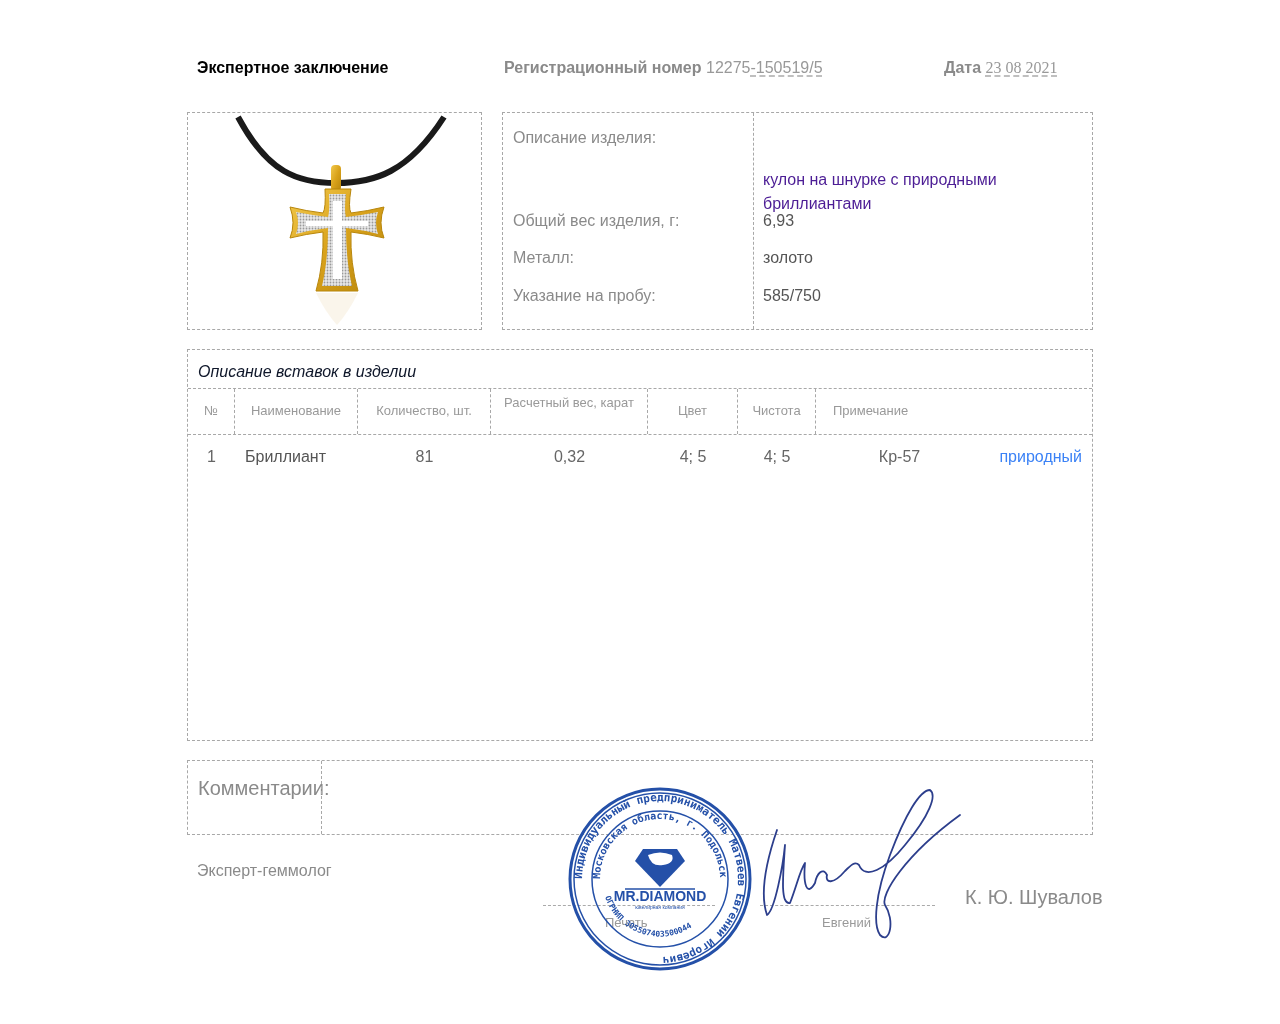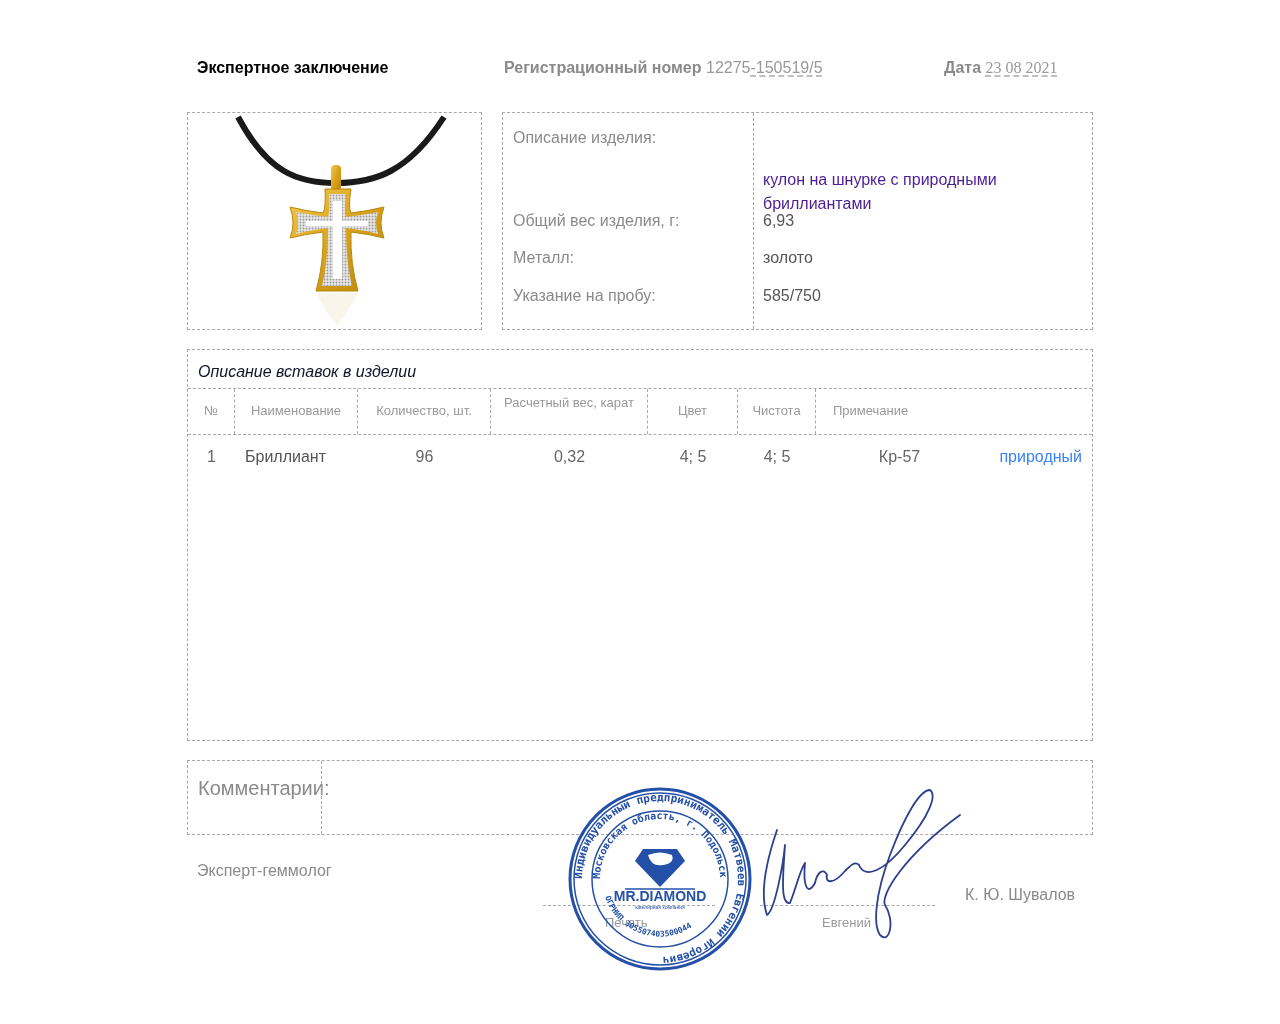--- a/index.html
+++ b/index.html
@@ -47,21 +47,21 @@
     .comments .lbl { position: absolute; left: 10px; top: 16px; font-size: 20px; color: #8a8a8a; }
     .comments .divider { position: absolute; left: 133px; top: 0; bottom: 0; border-left: 1px dashed #a8a8a8; }
 
     
     .expert { position: absolute; left: 197px; top: 862px; color: #8a8a8a; }
     .expert .role { font-size: 16px; }
     .expert .cert { font-size: 13px; line-height: 16px; margin-top: 2px; }
 
     .sigline { position: absolute; top: 905px; border-top: 1px dashed #aaa; }
     .sig-lbl { position: absolute; top: 915px; font-size: 13px; color: #999; }
-    .expert-name { position: absolute; left: 965px; top: 886px; font-size: 16px; color: #8a8a8a; }
+    .expert-name { position: absolute; left: 965px; top: 886px; font-size: 20px; color: #8a8a8a; }
 
     .stamp { position: absolute; left: 565px; top: 787px; width: 190px; height: 185px; }
     .signature { position: absolute; left: 755px; top: 785px; width: 215px; height: 160px; }
   </style>
 </head>
 <body>
 
 <div class="hdr hdr-title">Экспертное заключение</div>
 <div class="hdr hdr-reg">
   <b>Регистрационный номер</b>
@@ -119,21 +119,21 @@
     <div class="th" style="width:123px">Наименование</div>
     <div class="th" style="width:133px">Количество, шт.</div>
     <div class="th" style="width:157px;padding-top:6px">Расчетный вес, карат</div>
     <div class="th" style="width:90px">Цвет</div>
     <div class="th" style="width:78px">Чистота</div>
     <div class="th" style="width:109px">Примечание</div>
   </div>
   <div class="trow">
     <div class="td" style="width:47px">1</div>
     <div class="td name" style="width:123px">Бриллиант</div>
-    <div class="td" style="width:133px">96</div>
+    <div class="td" style="width:133px">81</div>
     <div class="td" style="width:157px">0,32</div>
     <div class="td" style="width:90px">4; 5</div>
     <div class="td" style="width:78px">4; 5</div>
     <div class="td" style="width:167px">Кр-57</div>
     <div class="td note" style="width:109px">природный</div>
   </div>
 </div>
 
 <div class="comments dash">
   <div class="lbl">Комментарии:</div>

